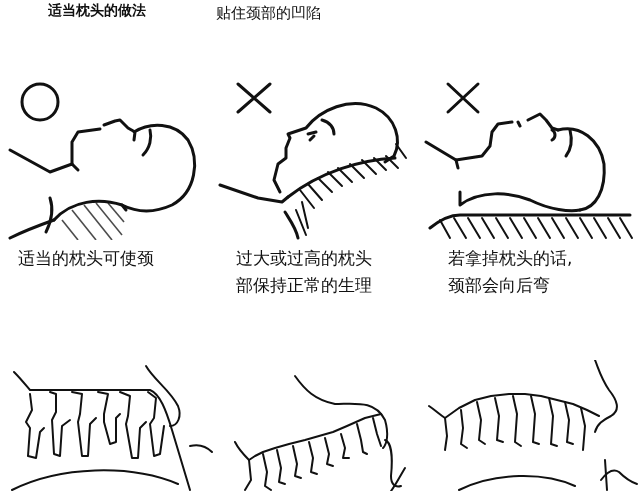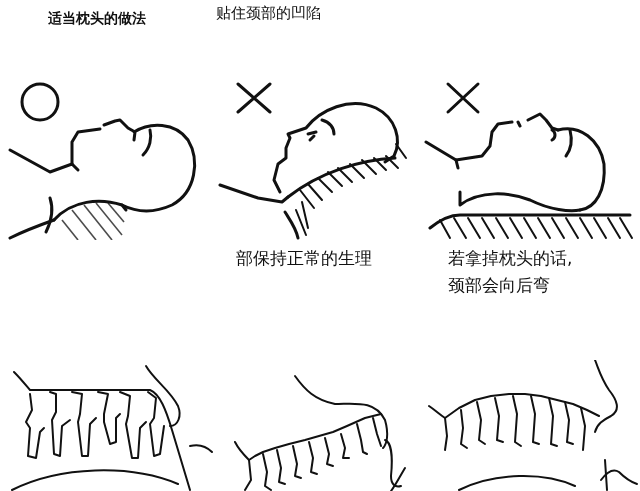--- a/index.html
+++ b/index.html
@@ -1,17 +1,17 @@
 <!DOCTYPE html>
 <html><head>
 <meta charset="utf-8">
 <style>
   html, body { margin:0; padding:0; background:#ffffff; }
   body { width:640px; height:491px; position:relative; overflow:hidden; font-family:"DejaVu Sans", sans-serif; color:#111; }
-  .title-bold { position:absolute; left:48px; top:10px; font-size:14px; font-weight:bold; letter-spacing:0px; }
+  .title-bold { position:absolute; left:48px; top:2px; font-size:14px; font-weight:bold; letter-spacing:0px; }
   .title-sub { position:absolute; left:216px; top:4px; font-size:15px; }
   .panel-svg { position:absolute; top:60px; }
   .caption { position:absolute; top:245px; font-size:17px; line-height:27px; width:200px; }
   .teeth-svg { position:absolute; top:360px; }
 </style>
 </head>
 <body>
 
 <div>
   <div class="title-bold">适当枕头的做法</div>
@@ -85,22 +85,24 @@
     <line x1="132" y1="158" x2="144" y2="178"></line>
     <line x1="146" y1="158" x2="158" y2="178"></line>
     <line x1="160" y1="158" x2="172" y2="178"></line>
     <line x1="174" y1="158" x2="186" y2="178"></line>
     <line x1="188" y1="158" x2="200" y2="178"></line>
     <line x1="200" y1="158" x2="212" y2="178"></line>
   </g>
 </svg>
 
 <div class="caption" style="left:18px">
+  <div>适当的枕头可使颈</div>
 </div>
 <div class="caption" style="left:236px">
+  <div>过大或过高的枕头</div>
   <div>部保持正常的生理</div>
 </div>
 <div class="caption" style="left:448px">
   <div>若拿掉枕头的话,</div>
   <div>颈部会向后弯</div>
 </div>
 
 <svg class="teeth-svg" style="left:0" width="215" height="131" viewBox="0 0 215 131">
   <g fill="none" stroke="#111" stroke-width="2" stroke-linecap="round" stroke-linejoin="round">
     <path d="M14 12 C22 20 28 28 30 30 L150 30 C160 34 166 50 172 70 C178 90 184 110 190 130"></path>

